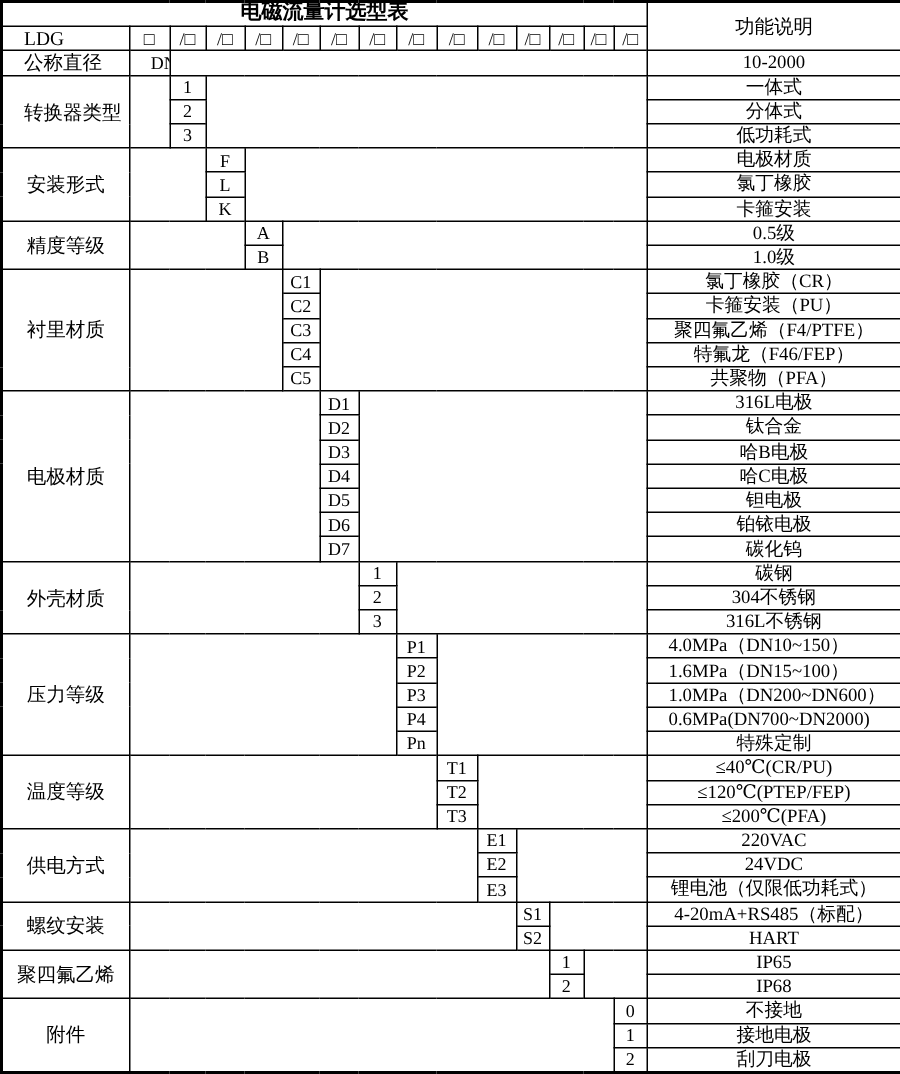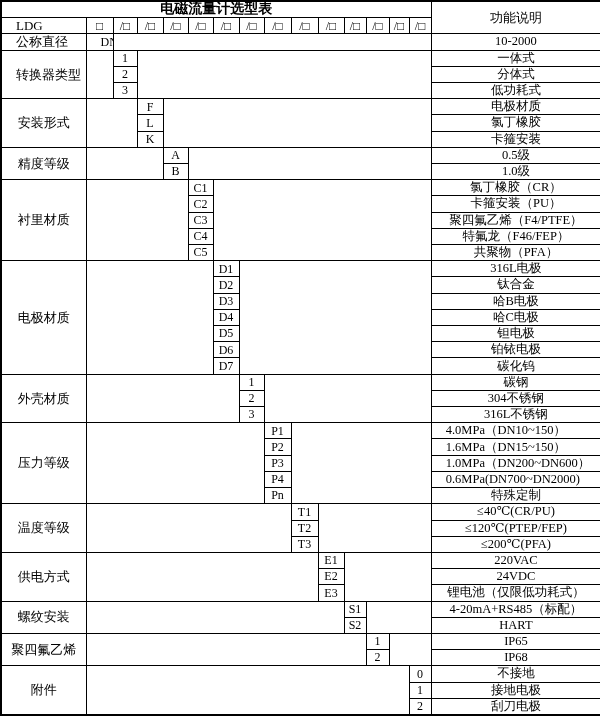--- a/index.html
+++ b/index.html
@@ -203,21 +203,21 @@
 
   <tr>
     <td class="lb" rowspan="5">压力等级</td>
     <td class="em" rowspan="5" colspan="7"></td>
     <td class="cd">P1</td>
     <td class="em" rowspan="5" colspan="6"></td>
     <td class="ds al">4.0MPa（DN10~150）</td>
   </tr>
   <tr>
     <td class="cd">P2</td>
-    <td class="ds al">1.6MPa（DN15~150）</td>
+    <td class="ds al">1.6MPa（DN15~100）</td>
   </tr>
   <tr>
     <td class="cd">P3</td>
     <td class="ds al">1.0MPa（DN200~DN600）</td>
   </tr>
   <tr>
     <td class="cd">P4</td>
     <td class="ds al">0.6MPa(DN700~DN2000)</td>
   </tr>
   <tr>

